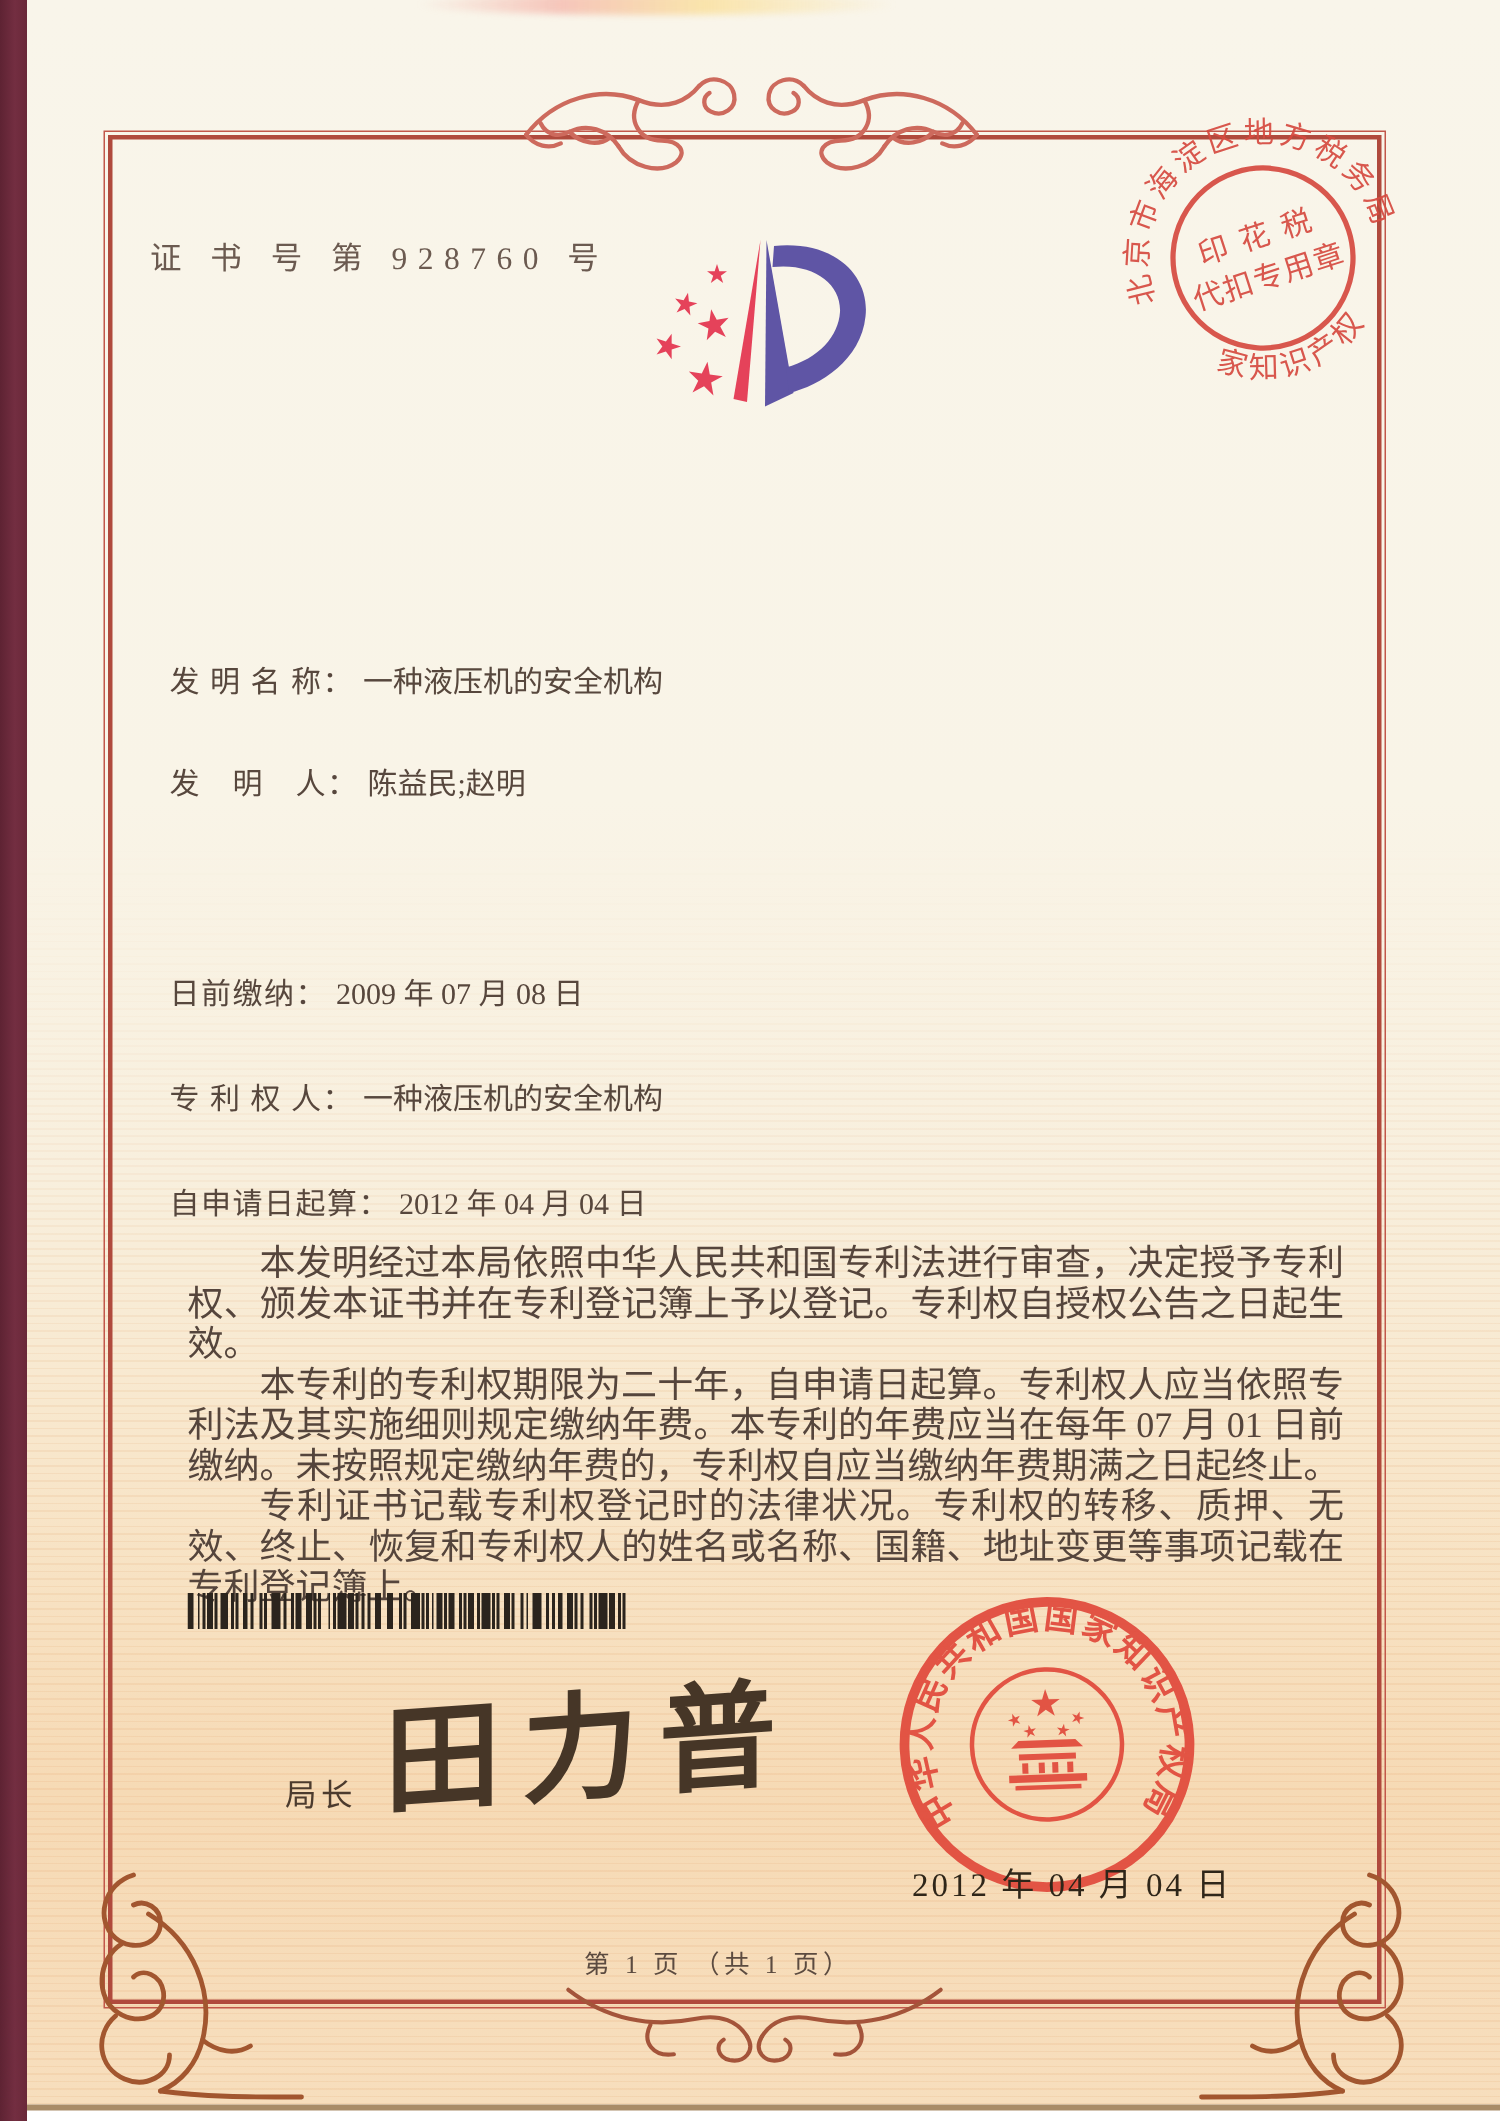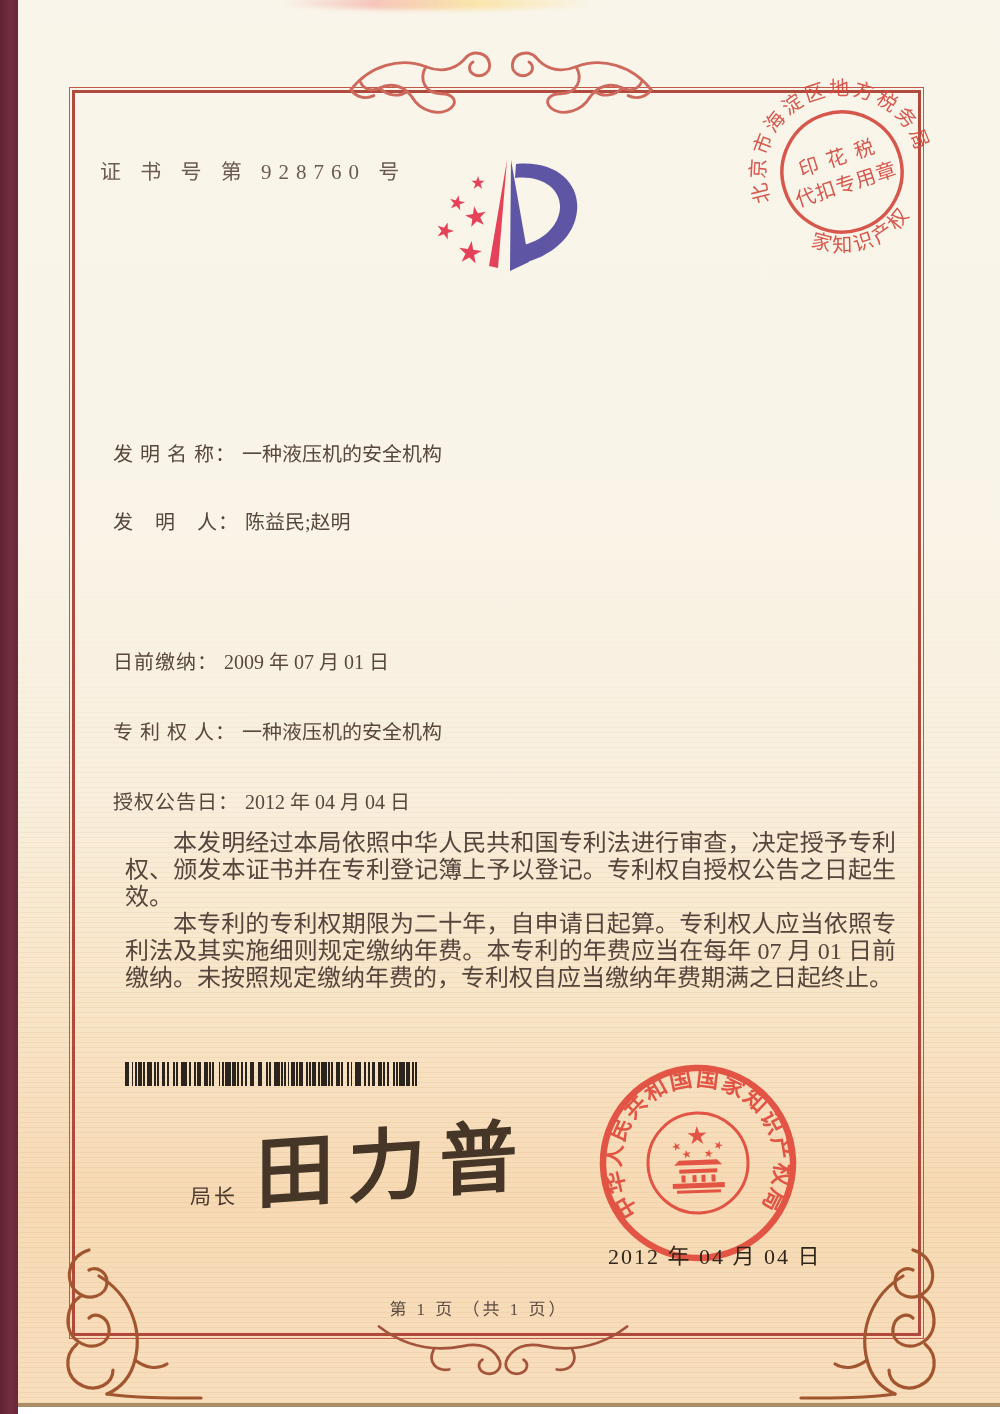--- a/index.html
+++ b/index.html
@@ -116,32 +116,33 @@
   </svg>
 
 
   <div class="field f0">
     <span class="lab">发 明 名 称：</span><span class="val">一种液压机的安全机构</span>
   </div>
   <div class="field f1">
     <span class="lab">发　明　人：</span><span class="val">陈益民;赵明</span>
   </div>
   <div class="field f3">
-    <span class="lab">日前缴纳：</span><span class="val">2009 年 07 月 01 日</span>
+    <span class="lab">日前缴纳：</span><span class="val">2009 年 07 月 08 日</span>
   </div>
   <div class="field f4">
     <span class="lab">专 利 权 人：</span><span class="val">一种液压机的安全机构</span>
   </div>
   <div class="field f5">
-    <span class="lab">授权公告日：</span><span class="val">2012 年 04 月 04 日</span>
+    <span class="lab">自申请日起算：</span><span class="val">2012 年 04 月 04 日</span>
   </div>
 
   <div class="paras">
     <p>本发明经过本局依照中华人民共和国专利法进行审查，决定授予专利权、颁发本证书并在专利登记簿上予以登记。专利权自授权公告之日起生效。</p>
     <p>本专利的专利权期限为二十年，自申请日起算。专利权人应当依照专利法及其实施细则规定缴纳年费。本专利的年费应当在每年 07 月 01 日前缴纳。未按照规定缴纳年费的，专利权自应当缴纳年费期满之日起终止。</p>
+    <p>专利证书记载专利权登记时的法律状况。专利权的转移、质押、无效、终止、恢复和专利权人的姓名或名称、国籍、地址变更等事项记载在专利登记簿上。</p>
   </div>
 
   <div class="barcode"><i style="width:3.8px;margin-right:2.8px"></i><i style="width:1.9px;margin-right:1.4px"></i><i style="width:1.9px;margin-right:1.4px"></i><i style="width:3.8px;margin-right:1.4px"></i><i style="width:1.9px;margin-right:1.4px"></i><i style="width:5.7px;margin-right:1.4px"></i><i style="width:1.9px;margin-right:1.4px"></i><i style="width:1.9px;margin-right:2.8px"></i><i style="width:3.8px;margin-right:1.4px"></i><i style="width:1.9px;margin-right:4.2px"></i><i style="width:1.9px;margin-right:1.4px"></i><i style="width:1.9px;margin-right:2.8px"></i><i style="width:5.7px;margin-right:2.8px"></i><i style="width:1.9px;margin-right:2.8px"></i><i style="width:1.9px;margin-right:1.4px"></i><i style="width:3.8px;margin-right:2.8px"></i><i style="width:3.8px;margin-right:1.4px"></i><i style="width:1.9px;margin-right:1.4px"></i><i style="width:1.9px;margin-right:4.2px"></i><i style="width:1.9px;margin-right:1.4px"></i><i style="width:1.9px;margin-right:1.4px"></i><i style="width:5.7px;margin-right:1.4px"></i><i style="width:3.8px;margin-right:1.4px"></i><i style="width:1.9px;margin-right:1.4px"></i><i style="width:1.9px;margin-right:2.8px"></i><i style="width:1.9px;margin-right:2.8px"></i><i style="width:3.8px;margin-right:4.2px"></i><i style="width:3.8px;margin-right:4.2px"></i><i style="width:1.9px;margin-right:1.4px"></i><i style="width:1.9px;margin-right:2.8px"></i><i style="width:5.7px;margin-right:1.4px"></i><i style="width:1.9px;margin-right:1.4px"></i><i style="width:1.9px;margin-right:1.4px"></i><i style="width:1.9px;margin-right:1.4px"></i><i style="width:3.8px;margin-right:1.4px"></i><i style="width:1.9px;margin-right:1.4px"></i><i style="width:3.8px;margin-right:2.8px"></i><i style="width:1.9px;margin-right:1.4px"></i><i style="width:1.9px;margin-right:1.4px"></i><i style="width:3.8px;margin-right:1.4px"></i><i style="width:1.9px;margin-right:1.4px"></i><i style="width:5.7px;margin-right:1.4px"></i><i style="width:1.9px;margin-right:1.4px"></i><i style="width:1.9px;margin-right:2.8px"></i><i style="width:3.8px;margin-right:1.4px"></i><i style="width:1.9px;margin-right:4.2px"></i><i style="width:1.9px;margin-right:1.4px"></i><i style="width:1.9px;margin-right:2.8px"></i><i style="width:5.7px;margin-right:2.8px"></i><i style="width:1.9px;margin-right:2.8px"></i><i style="width:1.9px;margin-right:1.4px"></i><i style="width:3.8px;margin-right:2.8px"></i><i style="width:3.8px;margin-right:1.4px"></i><i style="width:1.9px;margin-right:1.4px"></i><i style="width:1.9px;margin-right:4.2px"></i><i style="width:1.9px;margin-right:1.4px"></i><i style="width:1.9px;margin-right:1.4px"></i><i style="width:5.7px;margin-right:1.4px"></i><i style="width:3.8px;margin-right:1.4px"></i><i style="width:1.9px;margin-right:1.4px"></i><i style="width:1.9px;margin-right:2.8px"></i></div>
 
   <div class="sig-label">局长</div>
   <div class="sig-name">田力普</div>
 
   <svg class="seal" viewBox="-105 -105 210 210">
     <defs>
       <path id="sealArc" d="M -63.1,44.2 A 77,77 0 1 1 63.1,44.2" fill="none"></path>

